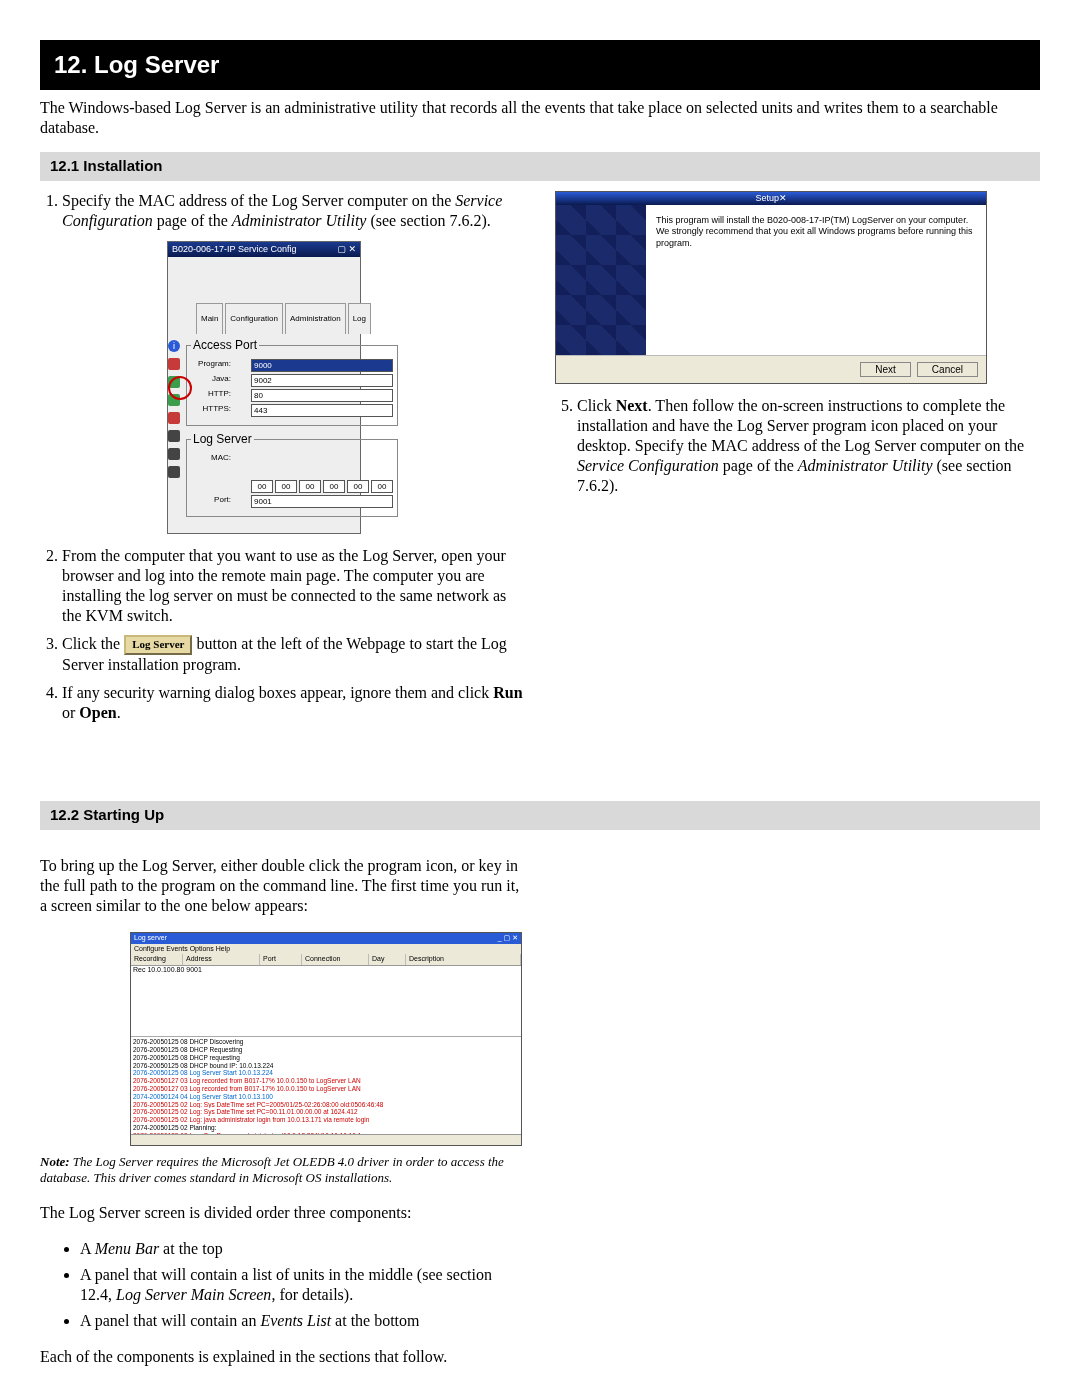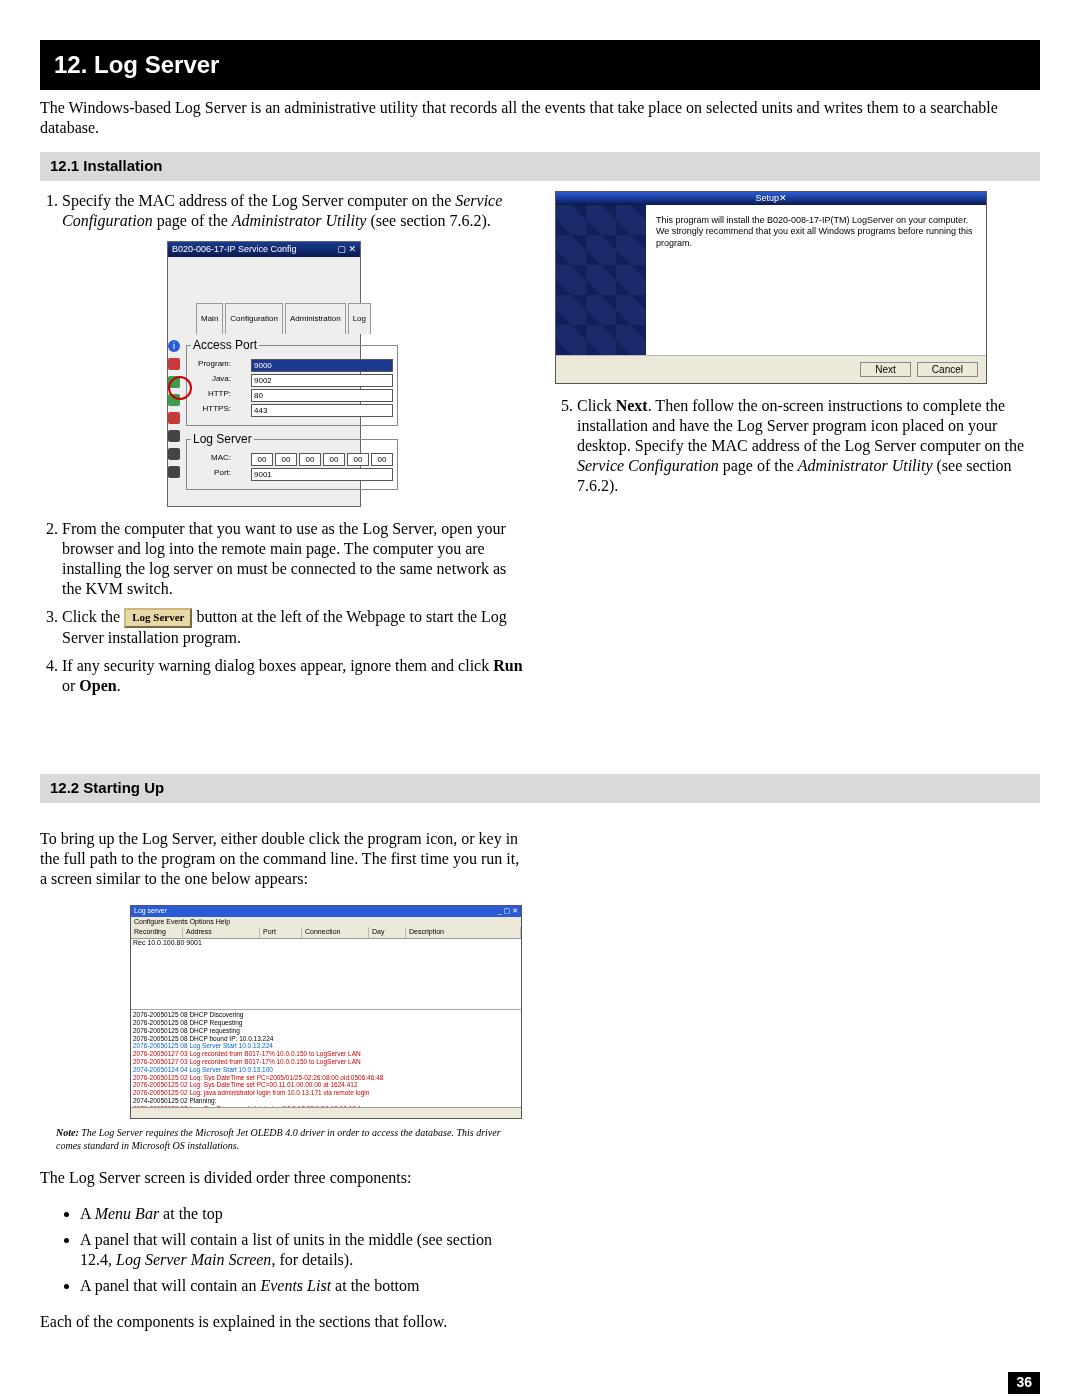--- a/index.html
+++ b/index.html
@@ -114,21 +114,21 @@
   .frow input {
     flex: 1;
     height: 11px;
     border: 1px solid #555;
     font-size: 8px;
     padding: 0 2px;
     background: #fff;
   }
   .frow input.sel { background: #1b3a8f; color: #fff; }
   .macboxes { display: flex; gap: 2px; flex: 1; }
-  .macboxes input { width: 16px; flex: none; text-align: center; }
+  .macboxes input { width: 16px; flex: none; text-align: center; margin-top: 27px; }
 
   .ls-button {
     display: inline-block;
     border: 2px outset #c9b87a;
     background: #e6d9a3;
     font-family: "Times New Roman", serif;
     font-weight: bold;
     font-size: 11px;
     padding: 1px 6px;
     vertical-align: middle;
@@ -197,22 +197,22 @@
   .logwin .hdr span { border-right:1px solid #bbb; padding:1px 3px; }
   .logwin .mid { height:70px; background:#fff; border-bottom:1px solid #aaa;}
   .logwin .rowa { color:#000; padding:0 2px; white-space:nowrap; overflow:hidden; }
   .logwin .evt { height:95px; overflow:hidden; padding:1px 2px;}
   .logwin .e { white-space:nowrap; overflow:hidden; font-size:6.5px; line-height:1.2;}
   .logwin .e.r { color:#c00; }
   .logwin .e.b { color:#06c; }
   .logwin .status { background:#ece9d8; height:10px; border-top:1px solid #999;}
 
   .small-note {
-    font-size: 10px;
-    margin: 4px 0 10px 16px;
+    font-size: 13px;
+    margin: 4px 0 10px 0;
     font-family: Liberation Serif, serif;
   }
   ul.bullets { list-style: disc; padding-left: 40px; margin: 6px 0; }
   ul.bullets li { margin-bottom: 6px; }
 
   .page-num {
     text-align: right;
     margin-top: 24px;
   }
   .page-num span {

